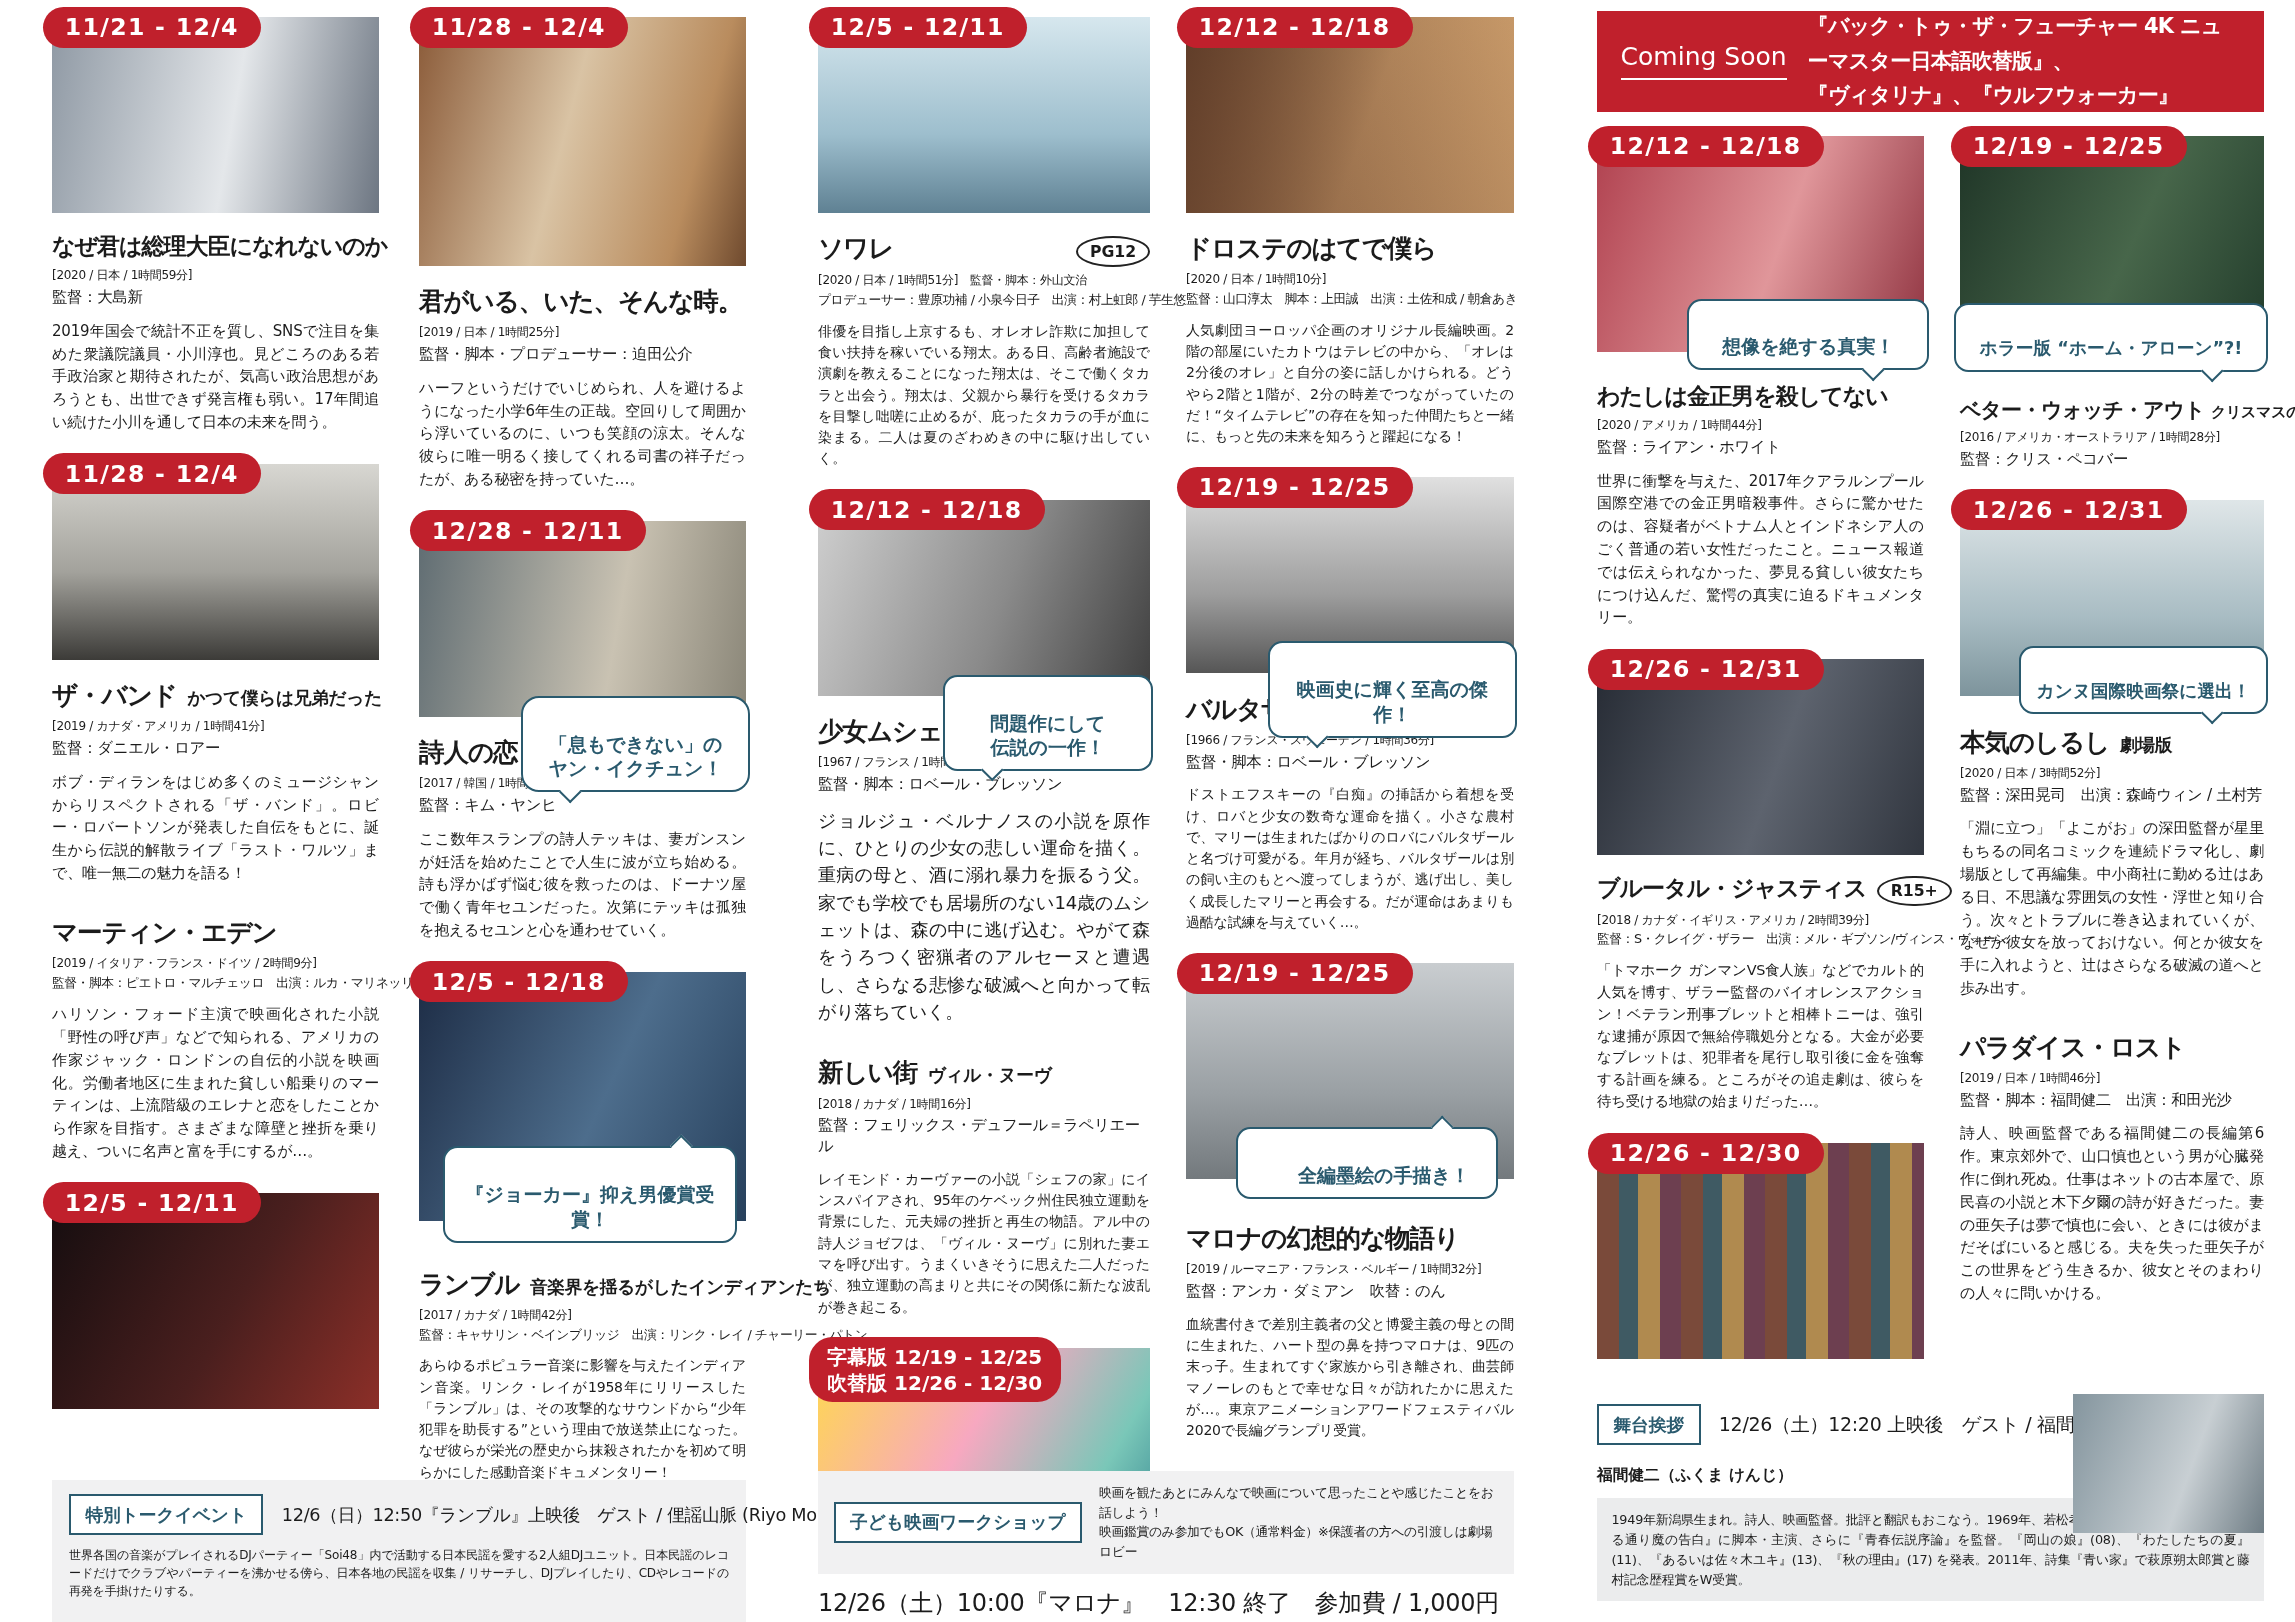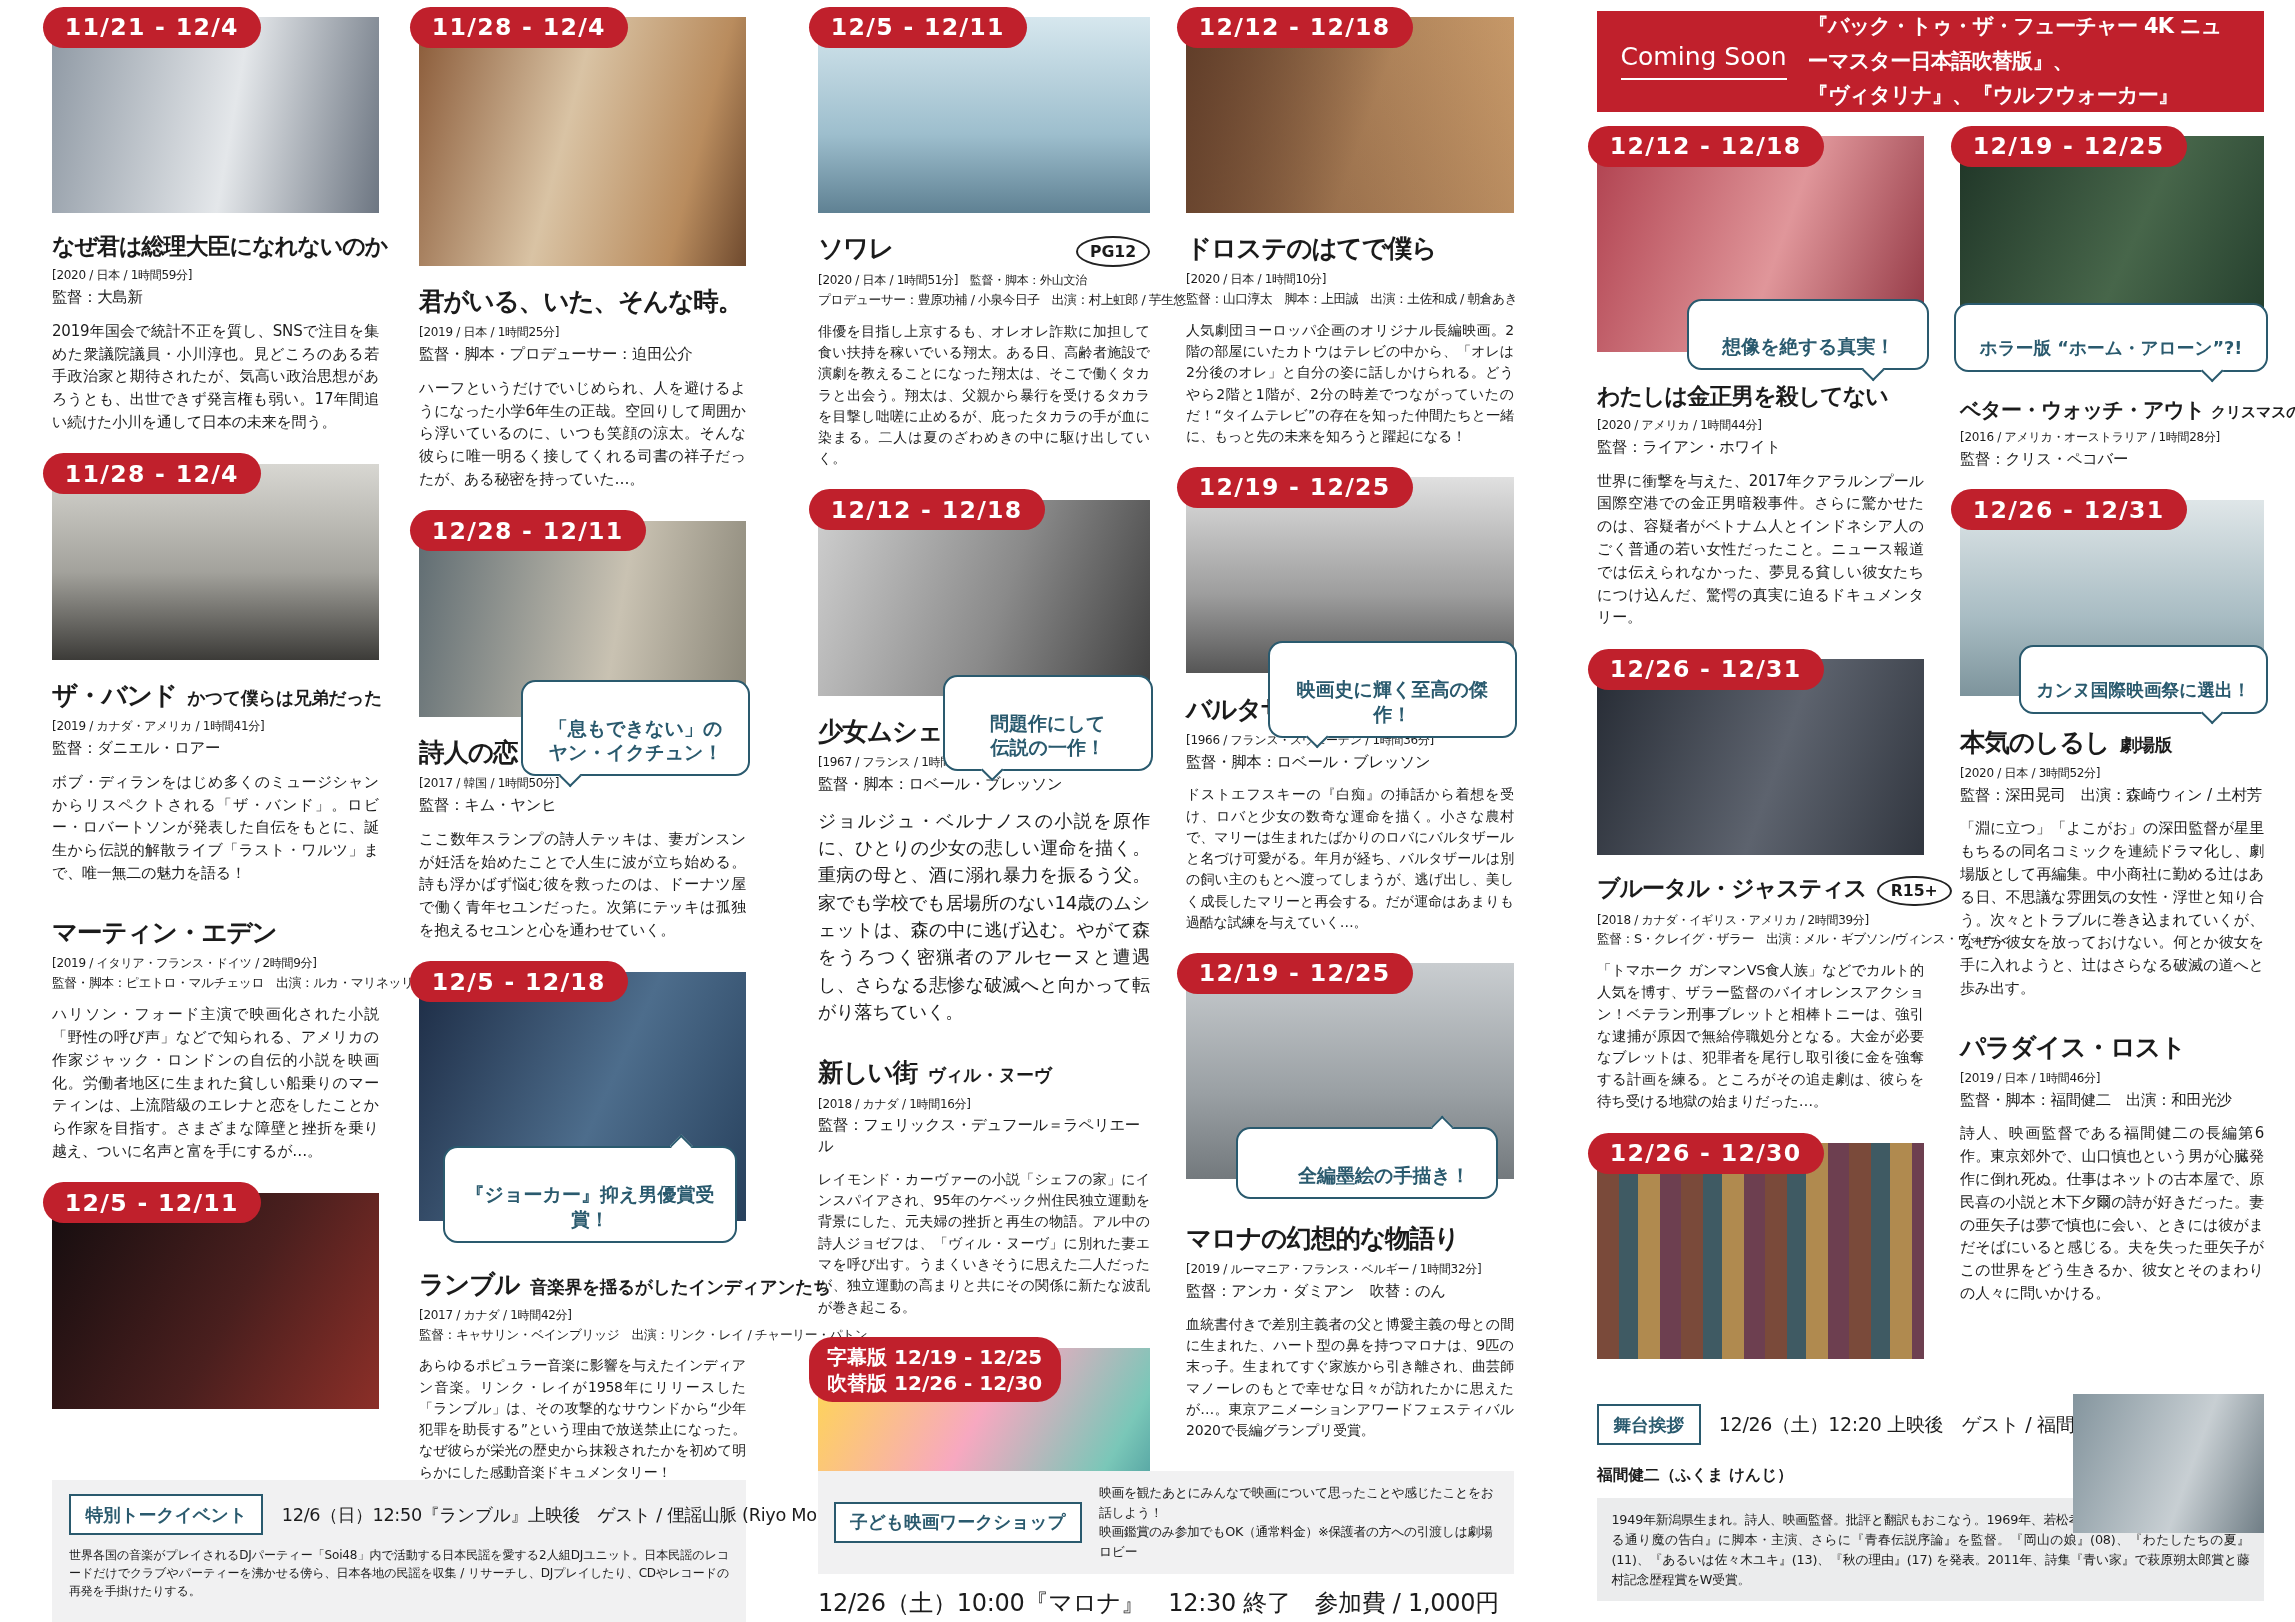--- a/index.html
+++ b/index.html
@@ -141,21 +141,21 @@
         </h2>
       <p class="meta">[2019 / 日本 / 1時間25分]</p>
       <p class="credits">監督・脚本・プロデューサー：迫田公介</p>
       <p class="desc">ハーフというだけでいじめられ、人を避けるようになった小学6年生の正哉。空回りして周囲から浮いているのに、いつも笑顔の涼太。そんな彼らに唯一明るく接してくれる司書の祥子だったが、ある秘密を持っていた…。</p>
     </article>
 
     <article class="card">
       <div class="photo ph-shijin">
         <span class="badge">12/28 - 12/11</span>
       </div>
-      <div class="bubble tail-b" style="top:159px;right:-3.9px;width:196px;">
+      <div class="bubble tail-b" style="top:175px;right:-3.9px;width:196px;border-radius:18px;">
         <span style="white-space: pre-line;">「息もできない」の
 ヤン・イクチュン！</span><span class="tail" style="white-space: pre-line;"></span>
       </div>
       <h2 class="title">
           <span>詩人の恋</span>
         </h2>
       <p class="meta">[2017 / 韓国 / 1時間50分]</p>
       <p class="credits">監督：キム・ヤンヒ</p>
       <p class="desc">ここ数年スランプの詩人テッキは、妻ガンスンが妊活を始めたことで人生に波が立ち始める。詩も浮かばず悩む彼を救ったのは、ドーナツ屋で働く青年セユンだった。次第にテッキは孤独を抱えるセユンと心を通わせていく。</p>
     </article>
@@ -324,21 +324,21 @@
         <span class="sub" style="font-size:15px;">クリスマスの侵略者</span>
         </h2>
       <p class="meta">[2016 / アメリカ・オーストラリア / 1時間28分]</p>
       <p class="credits">監督：クリス・ペコバー</p>
     </article>
 
     <article class="card">
       <div class="photo ph-honki">
         <span class="badge">12/26 - 12/31</span>
         <div class="bubble tail-br" style="bottom:-18.3px;right:-3.9px;width:216px;font-size:17.7px;">
-          <span style="white-space: pre-line; font-family: Liberation Mono, monospace;">カンヌ国際映画祭に選出！</span><span class="tail" style="white-space: pre-line;"></span>
+          <span style="white-space: pre-line;">カンヌ国際映画祭に選出！</span><span class="tail" style="white-space: pre-line;"></span>
         </div>
       </div>
       <h2 class="title" style="margin-top:29px;">
           <span>本気のしるし</span>
         <span class="sub">劇場版</span>
         </h2>
       <p class="meta">[2020 / 日本 / 3時間52分]</p>
       <p class="credits">監督：深田晃司　出演：森崎ウィン / 土村芳</p>
       <p class="desc">「淵に立つ」「よこがお」の深田監督が星里もちるの同名コミックを連続ドラマ化し、劇場版として再編集。中小商社に勤める辻はある日、不思議な雰囲気の女性・浮世と知り合う。次々とトラブルに巻き込まれていくが、なぜか彼女を放っておけない。何とか彼女を手に入れようと、辻はさらなる破滅の道へと歩み出す。</p>
     </article>

